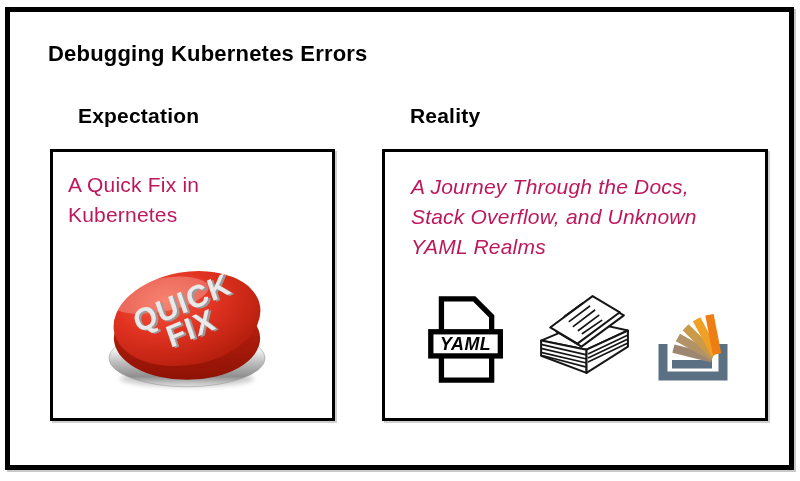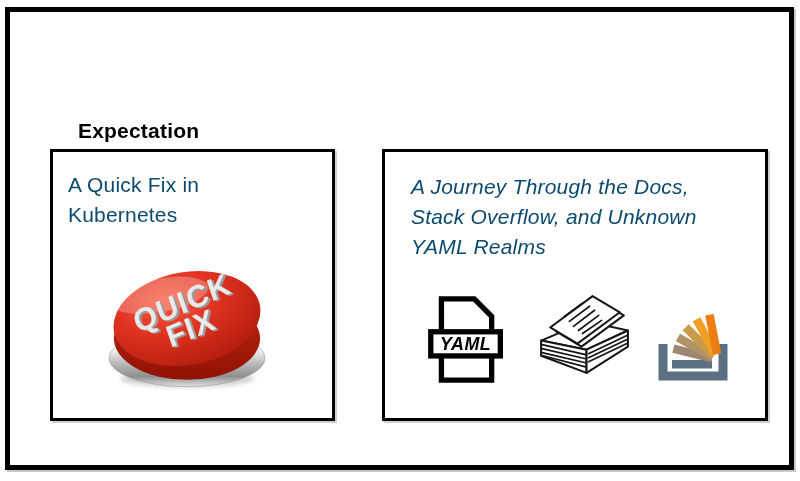--- a/index.html
+++ b/index.html
@@ -9,58 +9,60 @@
   .frame {
     position:absolute; left:5px; top:7px; width:789px; height:463px;
     border:5px solid #000; box-sizing:border-box; background:#fff;
     box-shadow:2px 2px 0 #c9c9c9;
   }
   .page-title {
     position:absolute; left:38px; top:29px;
     font-size:22px; font-weight:bold; color:#000; letter-spacing:.2px;
   }
   .col-heading {
-    position:absolute; font-size:21px; font-weight:bold; color:#000; letter-spacing:.2px;margin-top:15px;
+    position:absolute; font-size:21px; font-weight:bold; color:#000; letter-spacing:.2px;
   }
   .heading-expectation { left:68px; top:92px; }
   .heading-reality   { left:400px; top:92px; }
 
   .panel-box {
     position:absolute; top:137px; height:272px;
     border:3px solid #000; box-sizing:border-box; background:#fff;
     box-shadow:2px 2px 0 #cfcfcf;
   }
   .box-expectation { left:40px;  width:285px; }
   .box-reality     { left:372px; width:386px;font-style:italic; }
 
   .caption {
     position:absolute; font-size:21px; line-height:30px;
-    color:#0c4a6e; letter-spacing:.2px; margin:0;
+    color:#be185d; letter-spacing:.2px; margin:0;
   }
   .box-expectation .caption { left:15px; top:18px; width:195px; }
   .box-reality     .caption { left:26px; top:20px; width:332px; }
 
   .quickfix-svg { position:absolute; left:50px; top:105px; width:168px; height:134px; }
 
   .icon { position:absolute; }
   .icon-yaml   { left:40px;  top:141px; width:85px;  height:93px; }
   .icon-papers { left:145px; top:131px; width:106px; height:101px; }
   .icon-so     { left:266px; top:142px; width:86px;  height:92px; }
 
   .sketch { stroke:#161616; stroke-width:2; fill:#fff; stroke-linejoin:round; stroke-linecap:round; }
   .sketch-line { stroke:#161616; stroke-width:1.7; fill:none; stroke-linecap:round; }
 </style>
 </head>
 <body>
 
 <div class="canvas">
   <div class="frame">
 
+    <div class="page-title">Debugging Kubernetes Errors</div>
 
     <div class="col-heading heading-expectation">Expectation</div>
+    <div class="col-heading heading-reality">Reality</div>
 
     <div class="panel-box box-expectation">
       <p class="caption">A Quick Fix in Kubernetes</p>
 
       <svg class="quickfix-svg" viewBox="0 0 170 135" xmlns="http://www.w3.org/2000/svg" aria-hidden="true">
         <defs>
           <radialGradient id="redG" cx="38%" cy="28%" r="80%">
             <stop offset="0%" stop-color="#f65a42"></stop>
             <stop offset="42%" stop-color="#e23322"></stop>
             <stop offset="100%" stop-color="#b01b0a"></stop>

